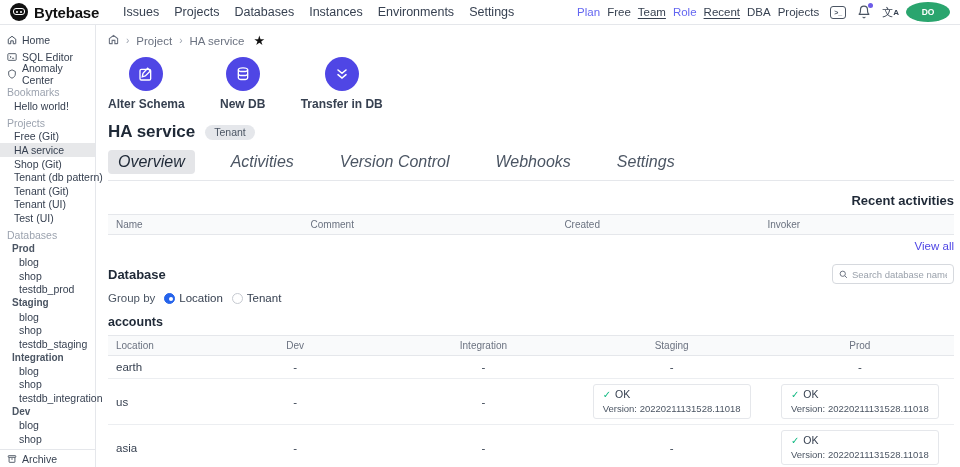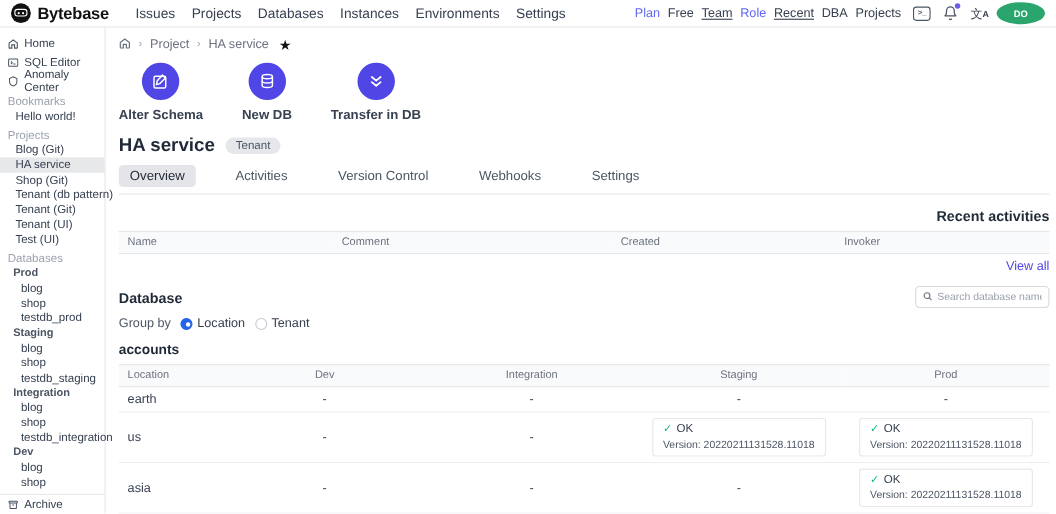--- a/index.html
+++ b/index.html
@@ -59,21 +59,21 @@
   .action-circle { width:34px; height:34px; border-radius:50%; background:#4f46e5;
     display:flex; align-items:center; justify-content:center; }
   .action-label { margin-top:6px; font-size:12px; color:#374151; white-space:nowrap; }
 
   .title-row { margin-top:11px; display:flex; align-items:center; gap:10px; }
   .page-title { font-size:17px; font-weight:700; color:#1f2937; }
   .badge { background:#e5e7eb; color:#4b5563; font-size:10.5px; padding:1.5px 9px; border-radius:9px; }
 
   .tabs { margin-top:8px; display:flex; align-items:center; gap:26px;
     border-bottom:1px solid #e5e7eb; padding-bottom:6px; }
-  .tab { font-size:12px; color:#4b5563; cursor:pointer; padding:3px 10px; border-radius:4px; }
+  .tab { font-size:16px; color:#4b5563; cursor:pointer; padding:3px 10px; border-radius:4px;font-style:italic; }
   .tab.active { background:#e4e5e8; color:#1f2937; }
 
   .sec-heading { margin-top:12px; font-size:13px; font-weight:700; color:#1f2937;text-align:right; }
 
   table { border-collapse:collapse; width:100%; }
   .act-table { margin-top:6px; }
   .act-table th { font-size:10px; font-weight:400; color:#6b7280; text-align:left;
     background:#f9fafb; border-top:1px solid #e5e7eb; border-bottom:1px solid #e5e7eb; padding:4px 8px; }
   .view-all { text-align:right; margin-top:5px; font-size:11.5px; color:#4f46e5; }
   .view-all span { cursor:pointer; }
@@ -179,21 +179,21 @@
             <path d="M12 2l8 4v6c0 5-3.5 8.5-8 10-4.5-1.5-8-5-8-10V6z"></path>
           </svg>
       </span>
       <span>Anomaly Center</span>
     </div>
 
     <div class="sb-label">Bookmarks</div>
     <div class="sb-item">Hello world!</div>
 
     <div class="sb-label">Projects</div>
-    <div class="sb-item">Blog (Git)</div>
+    <div class="sb-item">Free (Git)</div>
     <div class="sb-item active">HA service</div>
     <div class="sb-item">Shop (Git)</div>
     <div class="sb-item">Tenant (db pattern)</div>
     <div class="sb-item">Tenant (Git)</div>
     <div class="sb-item">Tenant (UI)</div>
     <div class="sb-item">Test (UI)</div>
 
     <div class="sb-label">Databases</div>
     <div class="sb-group">Prod</div>
     <div class="sb-db">blog</div>

